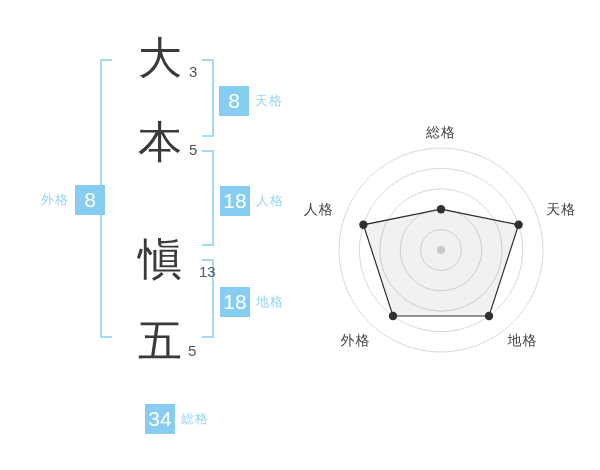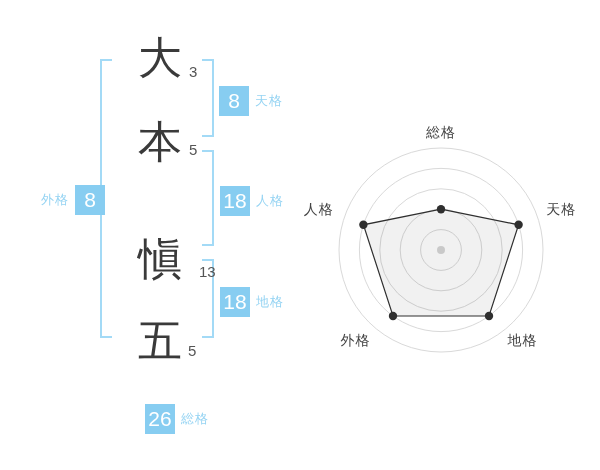--- a/index.html
+++ b/index.html
@@ -75,21 +75,21 @@
   </div>
   <div class="row row-chikaku">
     <div class="badge">18</div>
     <div class="blabel">地格</div>
   </div>
   <div class="row row-gaikaku">
     <div class="blabel">外格</div>
     <div class="badge">8</div>
   </div>
   <div class="row row-soukaku">
-    <div class="badge">26</div>
+    <div class="badge">34</div>
     <div class="blabel">総格</div>
   </div>
 
   <svg id="radar" width="290" height="260" viewBox="0 0 290 260">
       <circle cx="141" cy="140" r="20.4" fill="none" stroke="#D9D9D9" stroke-width="1"></circle>
       <circle cx="141" cy="140" r="40.8" fill="none" stroke="#D9D9D9" stroke-width="1"></circle>
       <circle cx="141" cy="140" r="61.2" fill="none" stroke="#D9D9D9" stroke-width="1"></circle>
       <circle cx="141" cy="140" r="81.6" fill="none" stroke="#D9D9D9" stroke-width="1"></circle>
       <circle cx="141" cy="140" r="102" fill="none" stroke="#D9D9D9" stroke-width="1"></circle>
       <polygon points="141.0,99.2 218.6,114.8 189.0,206.0 93.0,206.0 63.4,114.8" fill="rgba(0,0,0,0.055)" stroke="#2F2F2F" stroke-width="1.2"></polygon>

